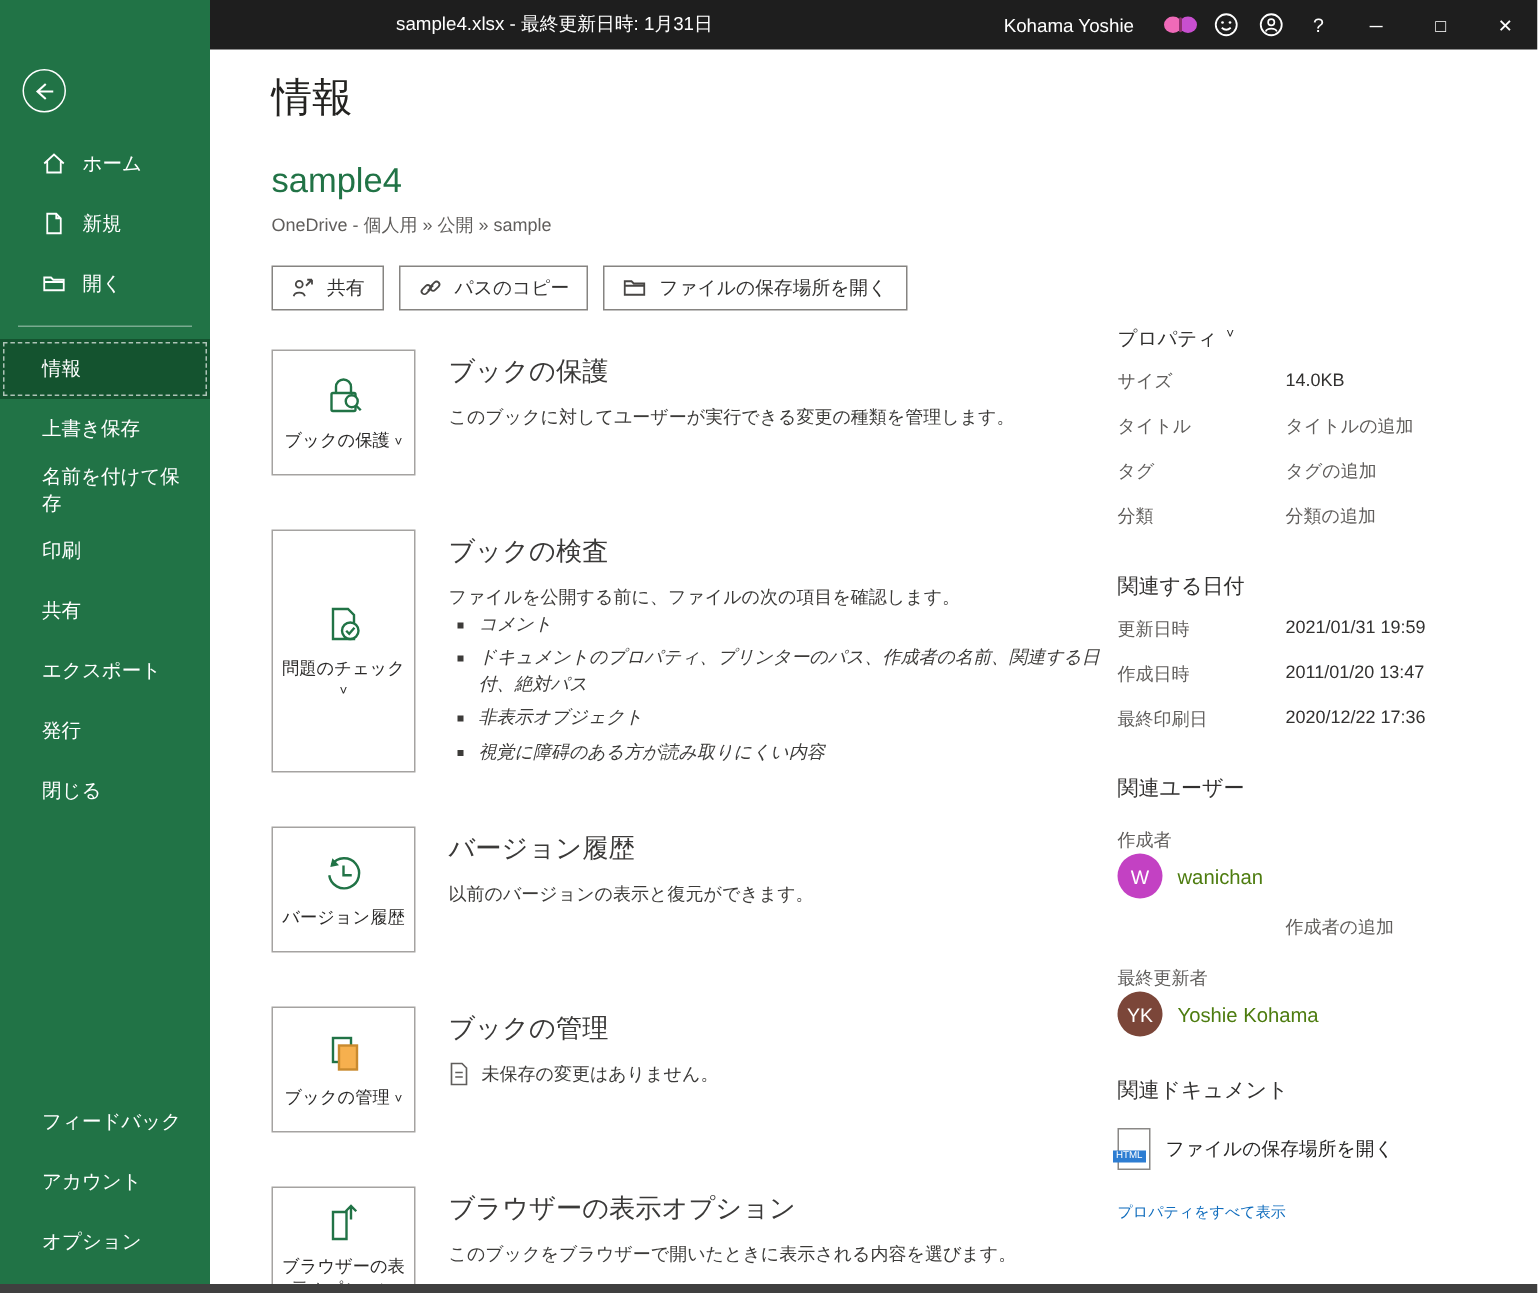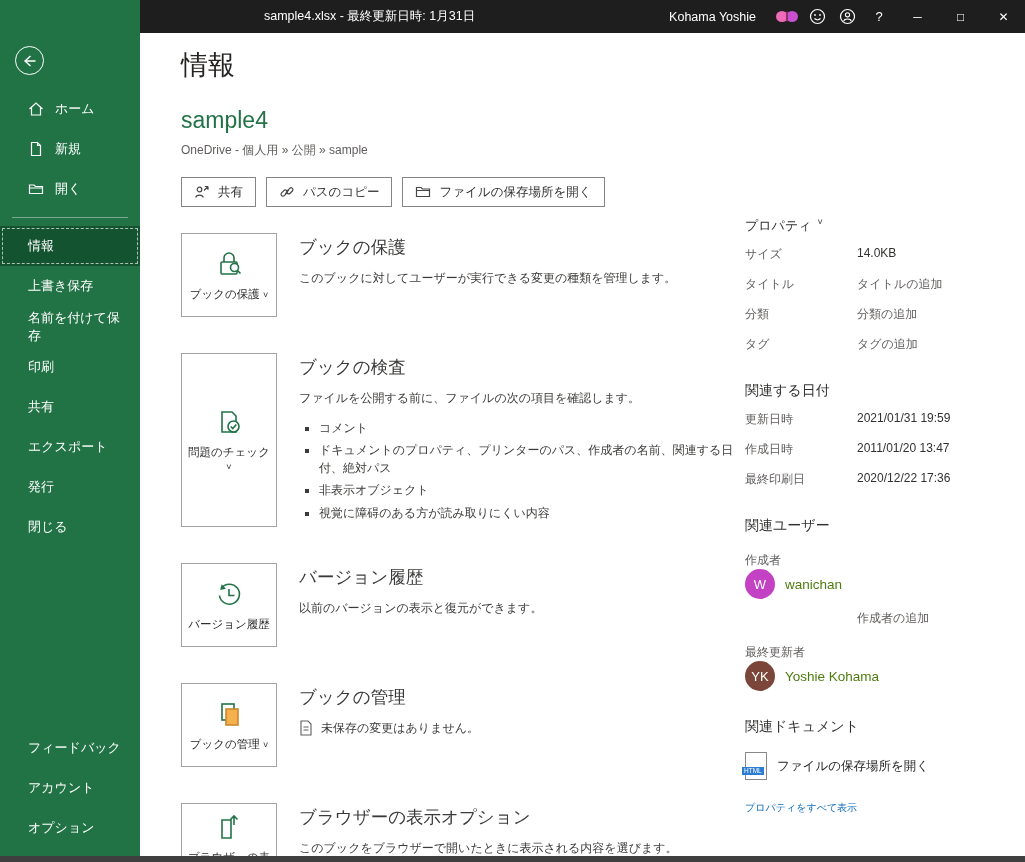--- a/index.html
+++ b/index.html
@@ -71,21 +71,21 @@
   .tile{
     width:96px;min-height:84px;border:1px solid #a5a3a1;background:#fff;
     display:flex;flex-direction:column;align-items:center;justify-content:center;
     gap:7px;padding:7px 4px;margin-right:22px;flex-shrink:0;font-family:inherit;cursor:pointer;
   }
   .tile-label{font-size:11.5px;color:#2b2a29;line-height:1.3;text-align:center;}
   .chev{font-size:9px;color:#2b2a29;}
   .sec-text{width:445px;padding-top:2px;}
   .sec-text h2{font-size:17.5px;font-weight:400;color:#3b3a39;margin:0 0 10px;}
   .sec-text p{font-size:12px;color:#3c3b39;margin:0;line-height:1.5;}
-  ul.bullets{margin:13px 0 0;padding-left:20px;}
+  ul.bullets{margin:1px 0 0;padding-left:20px;font-style:italic;}
   ul.bullets li{font-size:12px;color:#3c3b39;margin-bottom:5px;list-style:square;line-height:1.45;}
   .note{display:flex;align-items:center;gap:8px;}
   
   .props{position:absolute;left:745px;top:33px;width:272px;font-size:12px;}
   .props-heading{margin-top:184px;font-size:13px;color:#323130;display:flex;gap:6px;cursor:pointer;}
   .prow{display:flex;margin-top:11px;min-height:19px;}
   .prow:first-of-type{margin-top:19px;}
   .plabel{width:112px;color:#605e5c;flex-shrink:0;}
   .pvalue{color:#323130;}
   .padd{color:#605e5c;cursor:pointer;}
@@ -353,26 +353,26 @@
 
   <div class="prow">
     <span class="plabel">サイズ</span>
     <span class="pvalue">14.0KB</span>
   </div>
   <div class="prow">
     <span class="plabel">タイトル</span>
     <span class="padd">タイトルの追加</span>
   </div>
   <div class="prow">
+    <span class="plabel">タグ</span>
+    <span class="padd">タグの追加</span>
+  </div>
+  <div class="prow">
     <span class="plabel">分類</span>
     <span class="padd">分類の追加</span>
-  </div>
-  <div class="prow">
-    <span class="plabel">タグ</span>
-    <span class="padd">タグの追加</span>
   </div>
 
   <div class="group-heading">関連する日付</div>
   <div class="prow">
     <span class="plabel">更新日時</span>
     <span class="pvalue">2021/01/31 19:59</span>
   </div>
   <div class="prow">
     <span class="plabel">作成日時</span>
     <span class="pvalue">2011/01/20 13:47</span>

